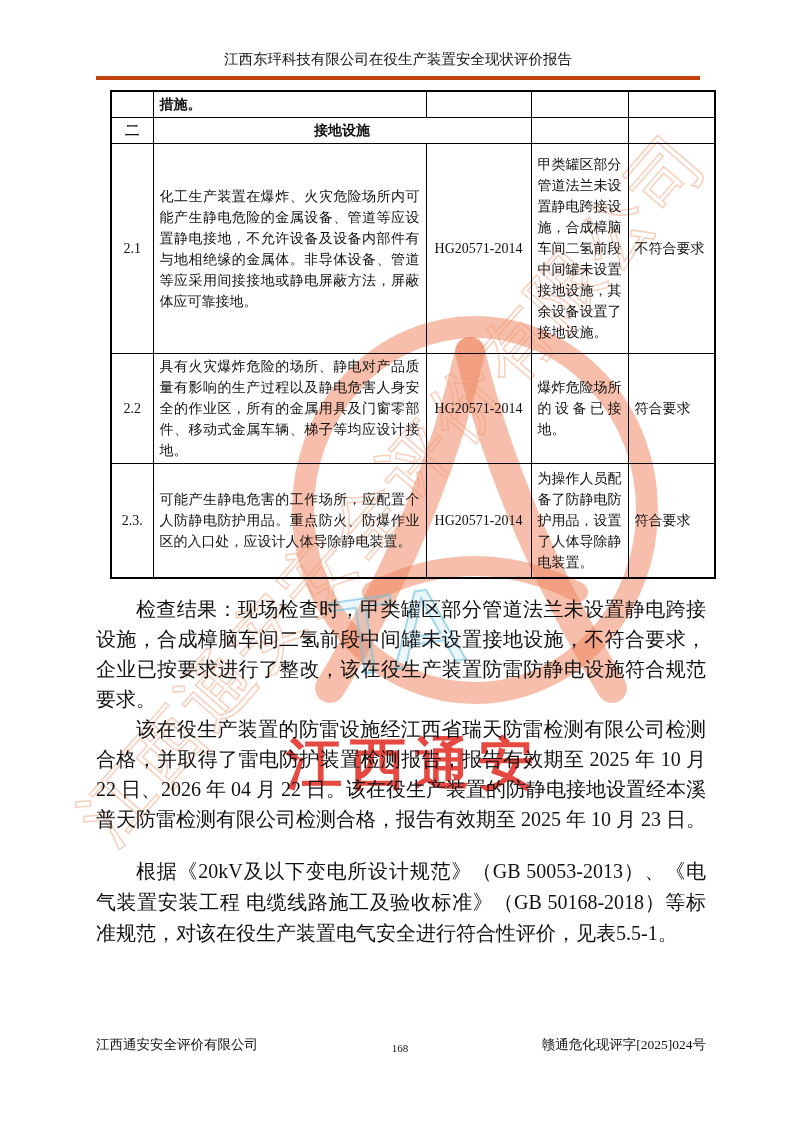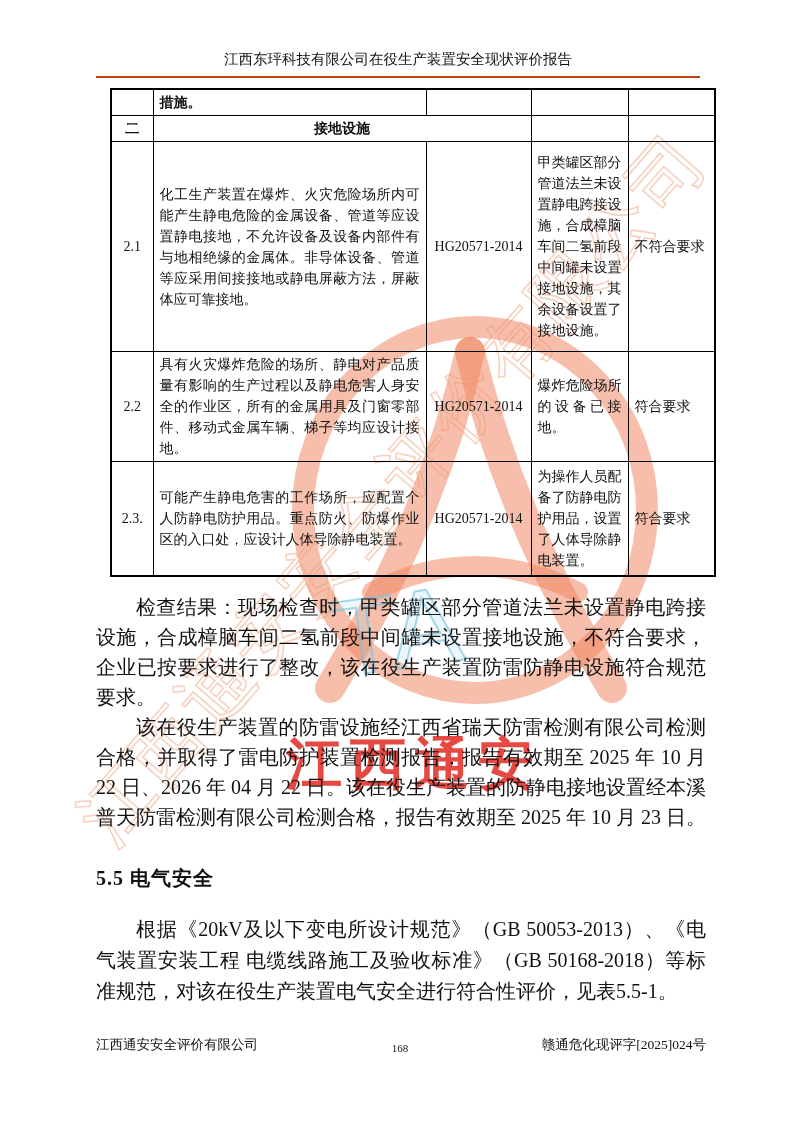--- a/index.html
+++ b/index.html
@@ -21,21 +21,21 @@
   .wm-blue{fill:rgba(150,210,232,0.18);stroke:var(--wm-blue);stroke-width:2px;}
   .wm-red-text{
     position:absolute;left:286px;top:727px;
     font-size:56px;font-weight:bold;letter-spacing:8px;
     color:var(--wm-red);white-space:nowrap;
   }
   
   .content{position:relative;z-index:1;}
   .doc-header{
     margin:50px 0 0 96px;width:604px;text-align:center;
-    font-size:14.5px;padding-bottom:7px;border-bottom:2px solid #c2410c;
+    font-size:14.5px;padding-bottom:7px;border-bottom:4px solid #c2410c;
   }
   
   .tbl-wrap{margin:10px 0 0 110px;width:528px;}
   table.review{border-collapse:collapse;table-layout:fixed;width:604px;}
   table.review td{
     border:1px solid #000;vertical-align:middle;
     font-size:14px;line-height:21px;padding:2px 6px;overflow:hidden;
   }
   table.review{border:2px solid #000;}
   tr.r-carry{height:23px;}
@@ -140,21 +140,20 @@
         </tr>
       </tbody>
     </table>
   </div>
 
   <div class="body-text">
     <p class="p1">检查结果：现场检查时，甲类罐区部分管道法兰未设置静电跨接设施，合成樟脑车间二氢前段中间罐未设置接地设施，不符合要求，企业已按要求进行了整改，该在役生产装置防雷防静电设施符合规范要求。</p>
     <p class="p2">该在役生产装置的防雷设施经江西省瑞天防雷检测有限公司检测合格，并取得了雷电防护装置检测报告，报告有效期至 2025 年 10 月 22 日、2026 年 04 月 22 日。该在役生产装置的防静电接地设置经本溪普天防雷检测有限公司检测合格，报告有效期至 2025 年 10 月 23 日。</p>
   </div>
 
-  <h2 class="sec-heading">5.5 电气安全</h2>
 
   <div class="body-text">
     <p class="p3">根据《20kV及以下变电所设计规范》（GB 50053-2013）、《电气装置安装工程  电缆线路施工及验收标准》（GB 50168-2018）等标准规范，对该在役生产装置电气安全进行符合性评价，见表5.5-1。</p>
   </div>
 
 </div>
 
 <div class="doc-footer">
   <span>江西通安安全评价有限公司</span>
   <span class="page-num">168</span>

